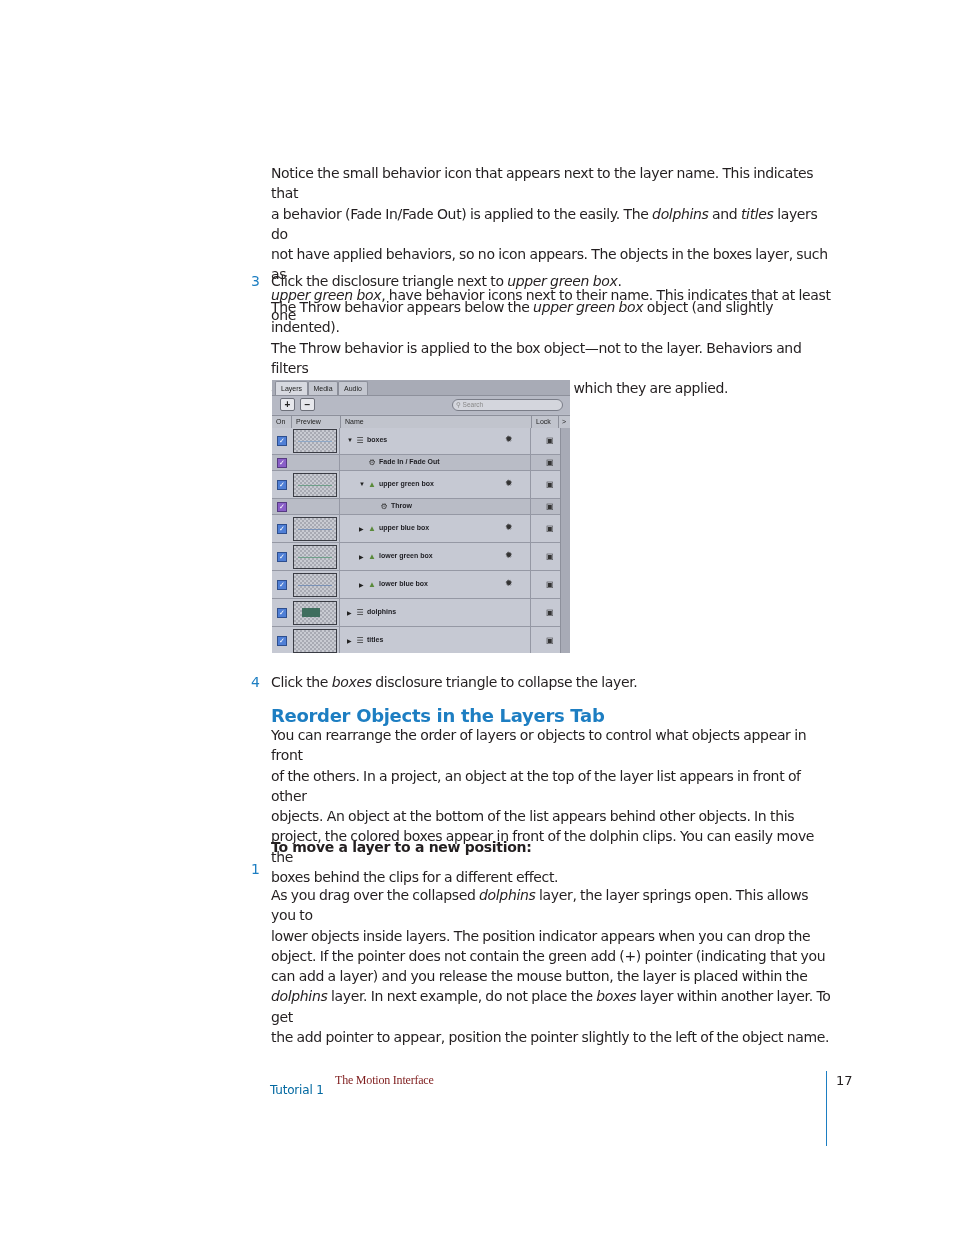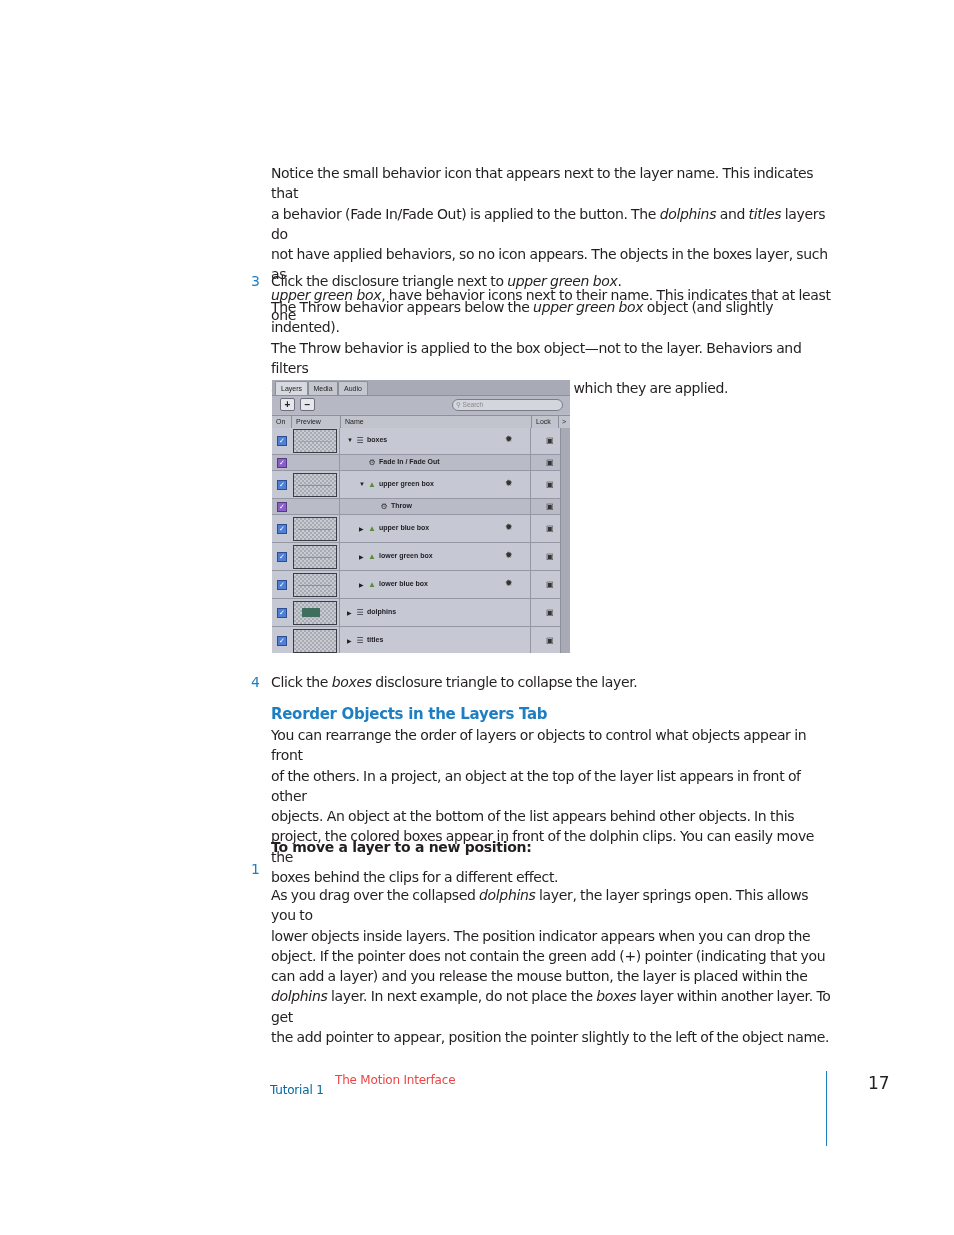--- a/index.html
+++ b/index.html
@@ -1,21 +1,21 @@
 <!DOCTYPE html>
 <html><head>
 <meta charset="utf-8">
 <style>
   html, body { margin:0; padding:0; background:#ffffff; }
   body { width:954px; height:1235px; position:relative; font-family:"DejaVu Sans", "Liberation Sans", sans-serif; color:#231f20; }
   .page { position:absolute; left:0; top:0; width:954px; height:1235px; }
   .para { position:absolute; left:271px; width:560px; font-size:14px; line-height:20.3px; letter-spacing:-0.35px; word-spacing:-0.5px; }
   .para i { font-style:italic; }
   .step-num { position:absolute; left:251px; font-size:14px; line-height:20px; color:#1d7ec2; }
-  .heading { position:absolute; left:271px; font-size:15px; font-weight:bold; color:#1d7ec2; letter-spacing:-0.3px; }
+  .heading { position:absolute; left:271px; font-size:18px; font-weight:bold; color:#1d7ec2; letter-spacing:-0.3px; }
   .subhead { position:absolute; left:271px; font-size:14px; font-weight:bold; color:#231f20; letter-spacing:-0.3px; }
 
   
   .panel { position:absolute; left:272px; top:380px; width:298px; height:273px; background:#b9bcc7; overflow:hidden; font-family:"Liberation Sans", sans-serif; }
   .tabs { position:absolute; left:0; top:0; width:298px; height:15px; background:#a8abb6; border-bottom:1px solid #8d909b; }
   .tab { position:absolute; top:1px; height:13px; font-size:7px; line-height:13px; text-align:center; color:#222; background:#c4c7d0; border:1px solid #8c8f9a; border-bottom:none; border-radius:2px 2px 0 0; }
   .tab.active { background:#d7d9e0; }
   .toolbar { position:absolute; left:0; top:16px; width:298px; height:18px; background:#b6b9c4; }
   .tbtn { position:absolute; top:2px; width:13px; height:11px; border:1px solid #6d707a; background:#e6e7ec; border-radius:2px; font-size:10px; line-height:11px; text-align:center; font-weight:bold; color:#222; }
   .search { position:absolute; left:180px; top:3px; width:106px; height:10px; border:1px solid #7a7d88; border-radius:6px; background:#d4d6dd; font-size:6.5px; line-height:10px; color:#888; padding-left:3px; }
@@ -35,32 +35,32 @@
   .row .vdiv1 { position:absolute; left:67px; top:0; bottom:0; width:1px; background:#9598a4; }
   .row .vdiv2 { position:absolute; left:258px; top:0; bottom:0; width:1px; background:#9598a4; }
   .row .tri { position:absolute; font-size:6px; color:#222; }
   .row .ico { position:absolute; width:10px; height:9px; font-size:8px; line-height:9px; text-align:center; color:#333; }
   .row .name { position:absolute; font-size:7px; font-weight:bold; color:#1d1d22; white-space:nowrap; }
   .row .gear { position:absolute; left:233px; font-size:9px; color:#333; }
   .row .lock { position:absolute; left:274px; font-size:8px; color:#333; }
   .scrollbar { position:absolute; left:288px; top:48px; width:10px; height:225px; background:#a8abb6; border-left:1px solid #8d909b; }
 
   .footer-left { position:absolute; left:270px; top:1083px; font-size:12px; color:#0369a1; letter-spacing:-0.2px;text-align:right; }
-  .footer-link { position:absolute; left:335px; top:1073px; font-size:12px; color:#ef4444; letter-spacing:-0.2px; }
+  .footer-link { position:absolute; left:335px; top:1073px; font-size:12px; color:#7f1d1d; letter-spacing:-0.2px;font-family:Liberation Serif, serif; }
   .footer-rule { position:absolute; left:826px; top:1071px; width:1px; height:75px; background:#1d7ec2; }
-  .page-num { position:absolute; left:868px; top:1073px; font-size:17px; color:#231f20; }
+  .page-num { position:absolute; left:836px; top:1073px; font-size:13px; color:#231f20; }
 </style>
 </head>
 <body>
 
 <div class="page">
 
   <div class="para" style="top:163px;">
     <div>Notice the small behavior icon that appears next to the layer name. This indicates that</div>
-    <div><span>a behavior (Fade In/Fade Out) is applied to the button. The </span><i>dolphins</i><span> and </span><i>titles</i><span> layers do</span></div>
+    <div><span>a behavior (Fade In/Fade Out) is applied to the easily. The </span><i>dolphins</i><span> and </span><i>titles</i><span> layers do</span></div>
     <div>not have applied behaviors, so no icon appears. The objects in the boxes layer, such as</div>
     <div><i>upper green box</i><span>, have behavior icons next to their name. This indicates that at least one</span></div>
   </div>
 
   <div class="step-num" style="top:271px;">3</div>
   <div class="para" style="top:271px;">
     <span>Click the disclosure triangle next to </span><i>upper green box</i><span>.</span>
   </div>
   <div class="para" style="top:297px;">
     <div><span>The Throw behavior appears below the </span><i>upper green box</i><span> object (and slightly indented).</span></div>

